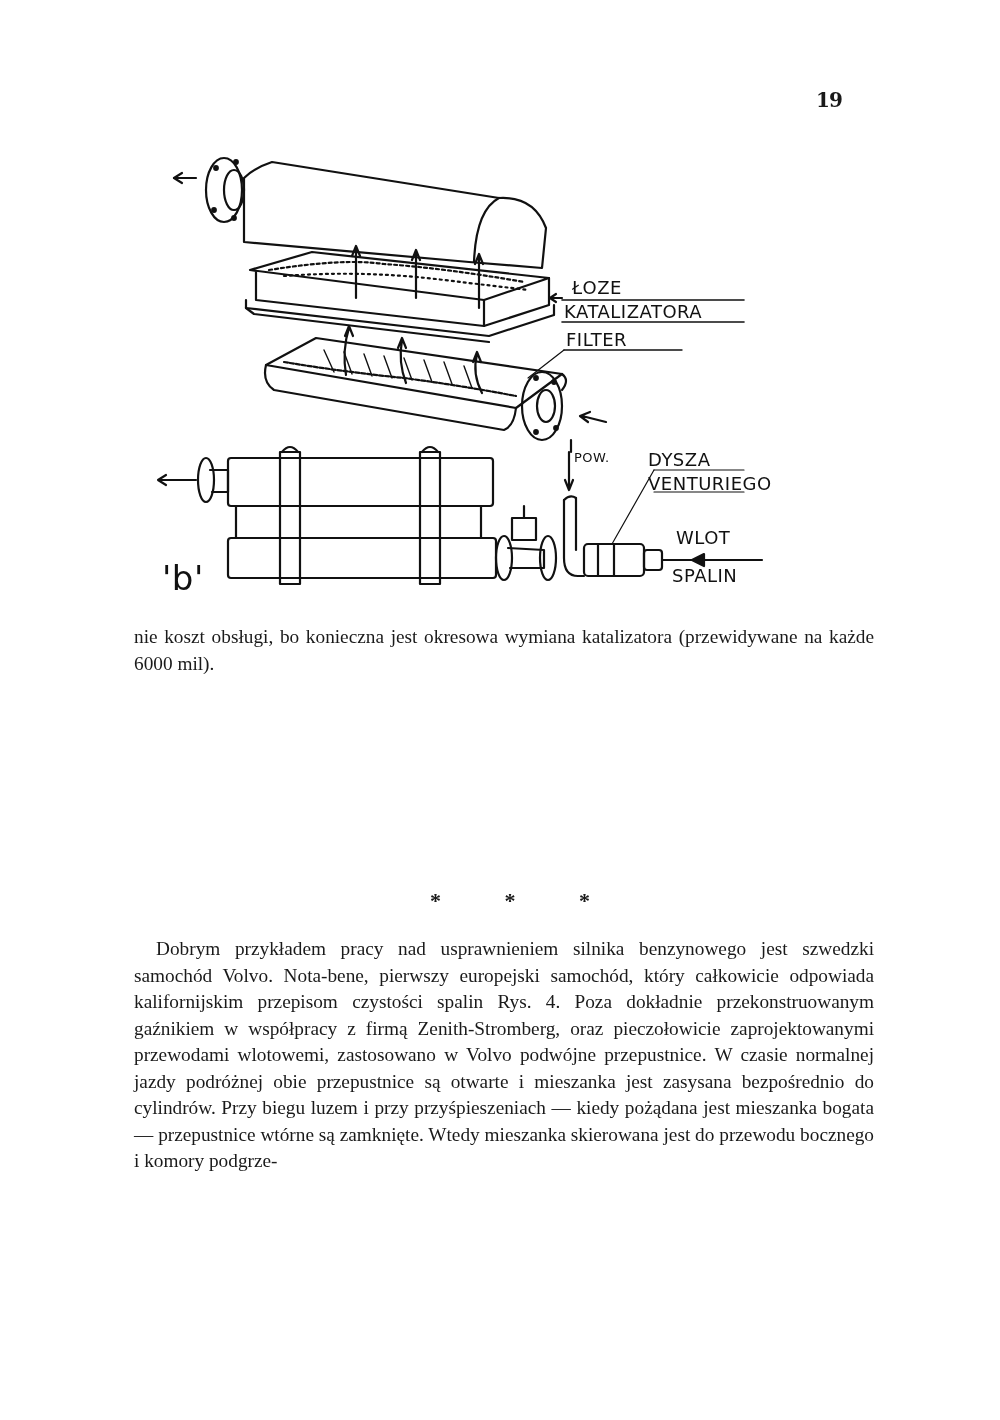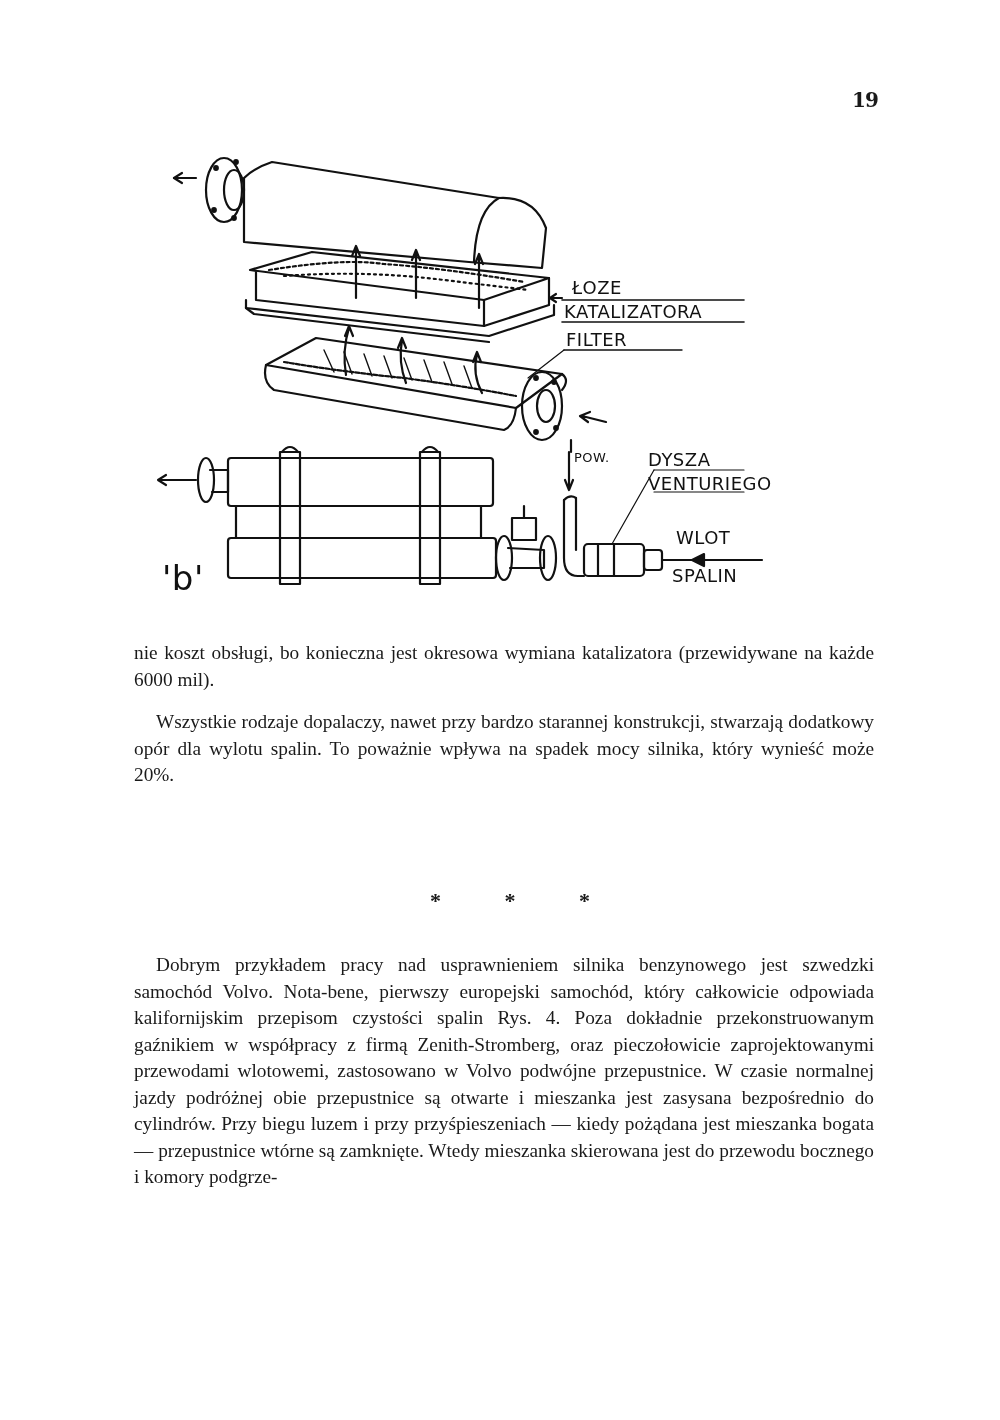--- a/index.html
+++ b/index.html
@@ -1,29 +1,29 @@
 <!DOCTYPE html>
 <html><head>
 <meta charset="utf-8">
 <style>
   html, body { margin: 0; padding: 0; background: #ffffff; }
   body { width: 1000px; height: 1420px; position: relative; overflow: hidden; color: #1a1a1a; }
   .page-number {
     position: absolute; left: 816px; top: 88px;
-    font-family: "DejaVu Serif", serif; font-size: 20px; font-weight: bold; letter-spacing: -1px; margin-left: 36px;
+    font-family: "DejaVu Serif", serif; font-size: 20px; font-weight: bold; letter-spacing: -1px;
   }
   .figure { position: absolute; left: 144px; top: 140px; width: 680px; height: 480px; }
   .figure svg { width: 680px; height: 480px; display: block; }
   .hand { font-family: "DejaVu Sans", sans-serif; font-size: 18px; fill: #111; letter-spacing: 0.5px; }
   .text-block {
     position: absolute; left: 134px; width: 740px;
     font-family: "Liberation Serif", serif; font-size: 19.3px; line-height: 26.5px;
     text-align: justify; color: #1a1a1a;
   }
-  .text-block p { margin: 16px 0 5px 0; text-indent: 22px; }
+  .text-block p { margin: 0 0 5px 0; text-indent: 22px; }
   .text-block p.noindent { text-indent: 0; }
   #block1 { top: 624px; }
   .stars {
     position: absolute; left: 430px; top: 888px; width: 160px;
     font-family: "Liberation Serif", serif; font-size: 22px; font-weight: bold;
     display: flex; justify-content: space-between;
   }
   #block2 { top: 936px; }
 </style>
 </head>
@@ -133,21 +133,20 @@
     <text class="hand" x="504" y="326">DYSZA</text>
     <text class="hand" x="504" y="350">VENTURIEGO</text>
     <text class="hand" x="532" y="404">WLOT</text>
     <text class="hand" x="528" y="442">SPALIN</text>
     <text class="hand" x="18" y="450" style="font-size:34px">'b'</text>
   </svg>
 </div>
 
 <div class="text-block" id="block1">
   <p class="noindent">nie koszt obsługi, bo konieczna jest okresowa wymiana katalizatora (przewidywane na każde 6000 mil).</p>
-  <p>Wszystkie rodzaje dopalaczy, nawet przy bardzo starannej konstrukcji, stwarzają dodatkowy opór dla wylotu spalin. To poważnie wpływa na spadek mocy silnika, który wynieść może 20%.</p>
 </div>
 
 <div class="stars">
   <span>*</span>
   <span>*</span>
   <span>*</span>
 </div>
 
 <div class="text-block" id="block2">
   <p>Dobrym przykładem pracy nad usprawnieniem silnika benzynowego jest szwedzki samochód Volvo. Nota-bene, pierwszy europejski samochód, który całkowicie odpowiada kalifornijskim przepisom czystości spalin Rys. 4. Poza dokładnie przekonstruowanym gaźnikiem w współpracy z firmą Zenith-Stromberg, oraz pieczołowicie zaprojektowanymi przewodami wlotowemi, zastosowano w Volvo podwójne przepustnice. W czasie normalnej jazdy podróżnej obie przepustnice są otwarte i mieszanka jest zasysana bezpośrednio do cylindrów. Przy biegu luzem i przy przyśpieszeniach — kiedy pożądana jest mieszanka bogata — przepustnice wtórne są zamknięte. Wtedy mieszanka skierowana jest do przewodu bocznego i komory podgrze-</p>

